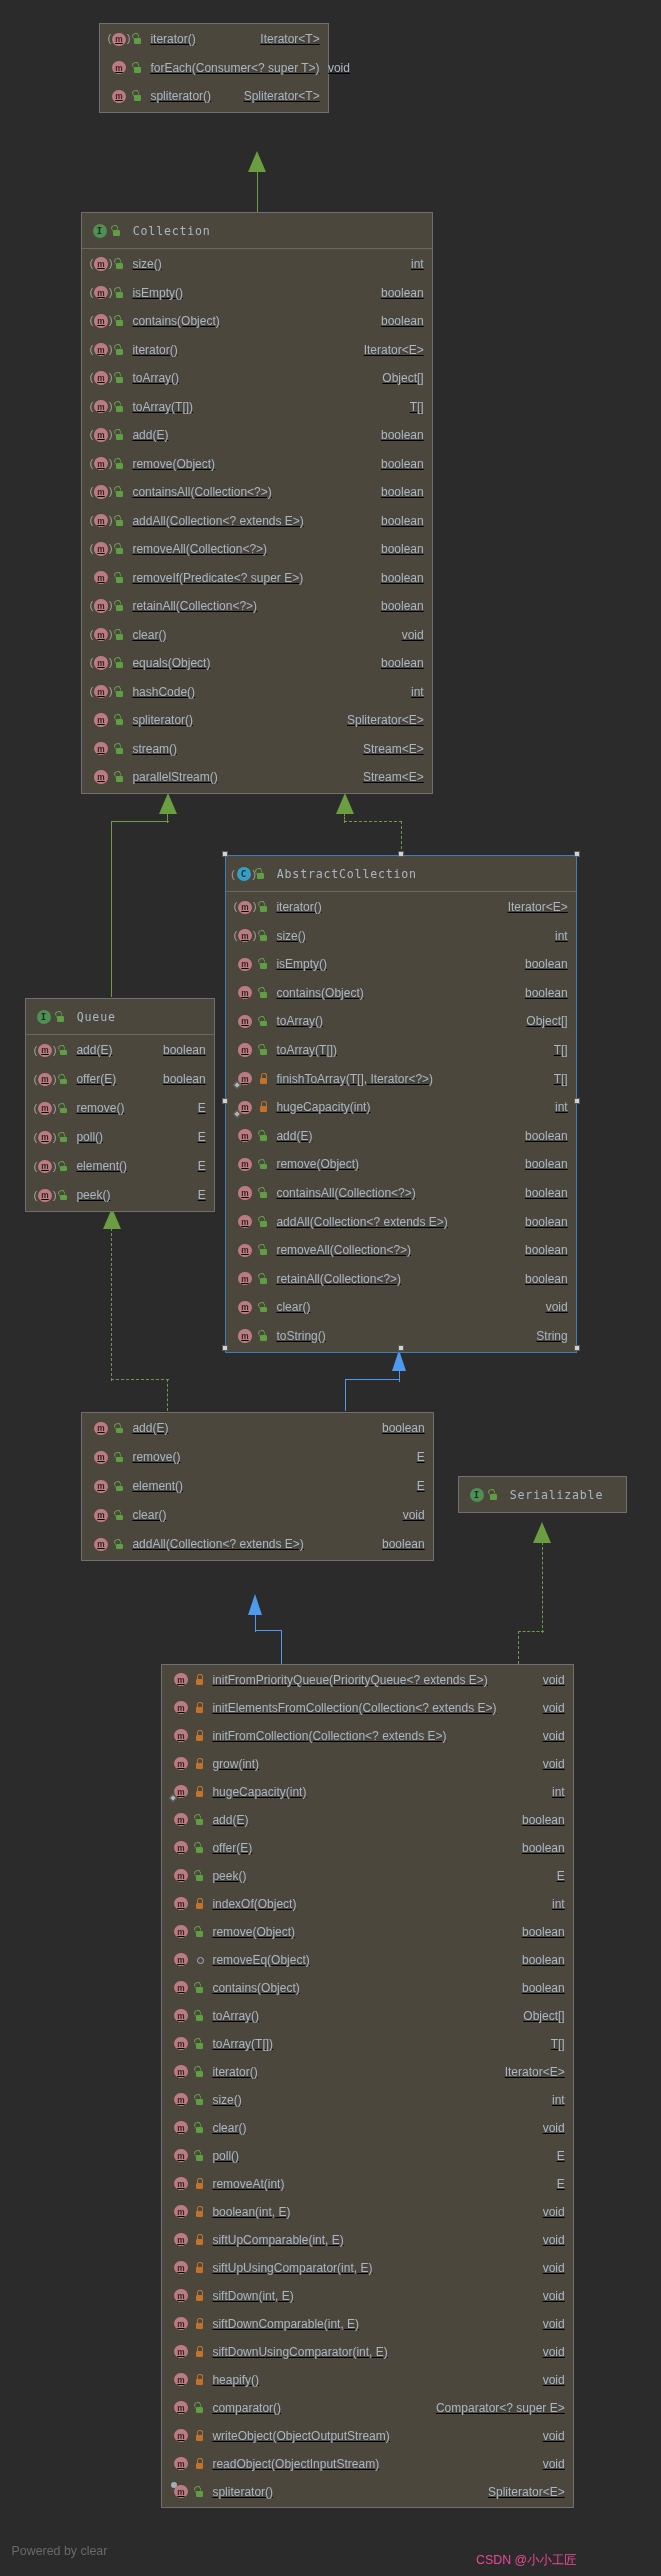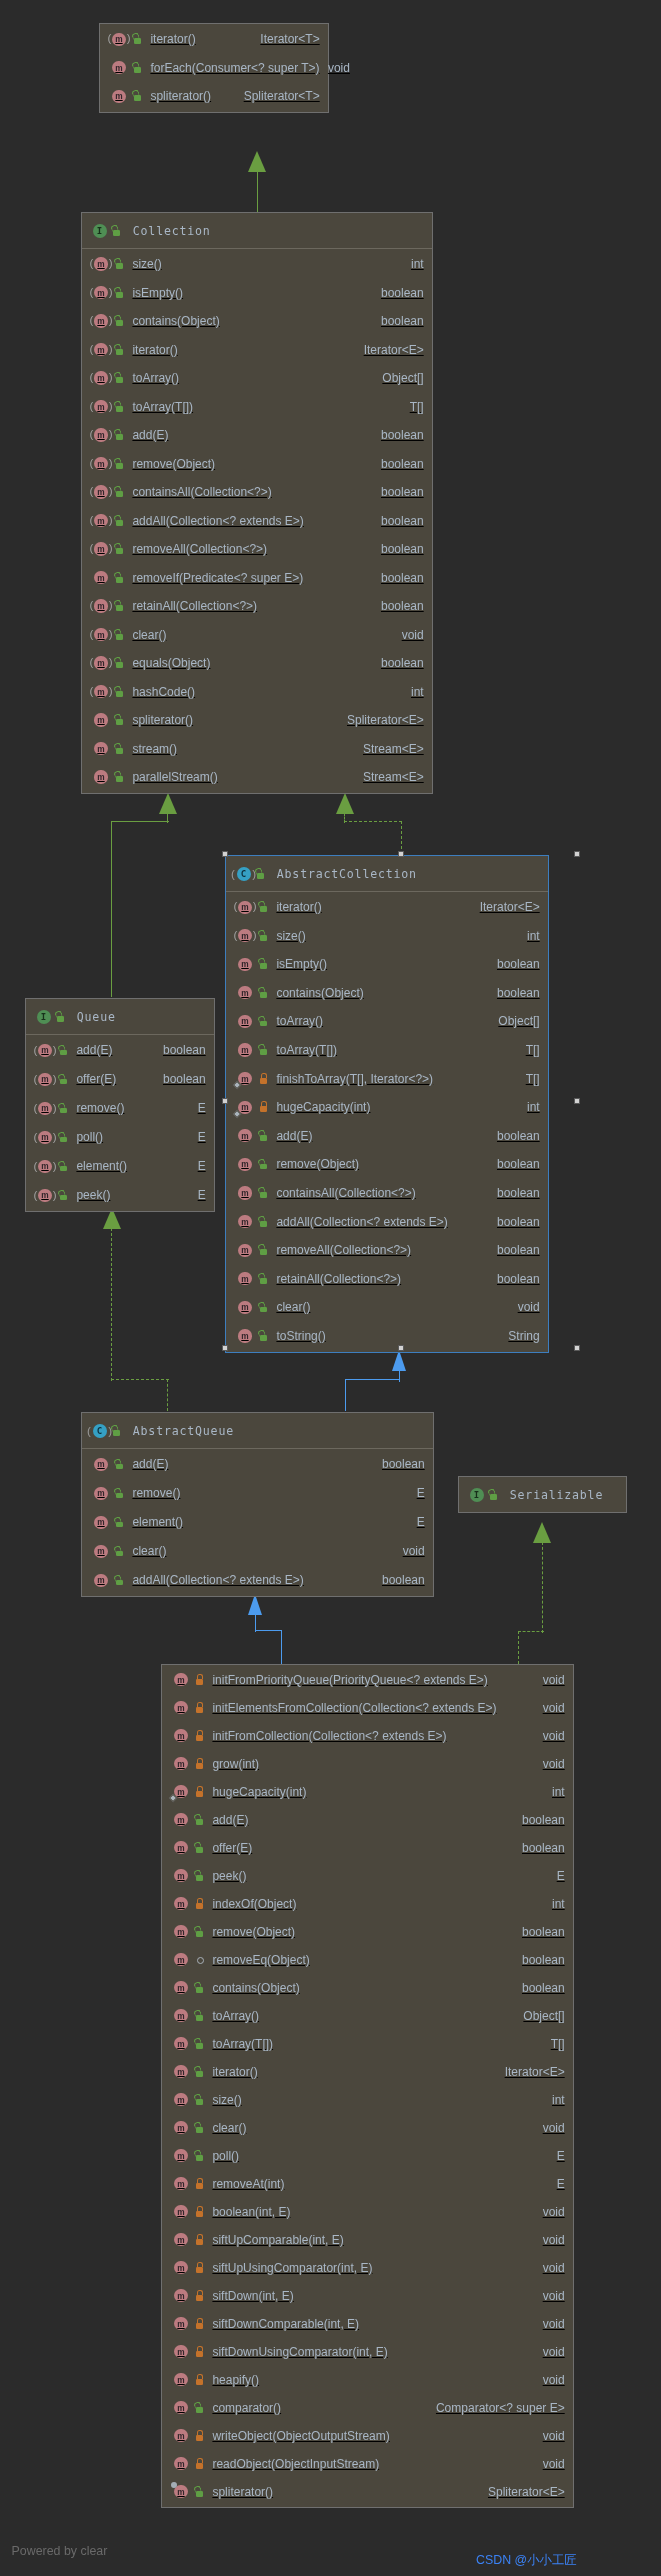--- a/index.html
+++ b/index.html
@@ -51,21 +51,21 @@
       background:#5f9e44;border-radius:1.2px;}
   .lock.private::before{content:"";position:absolute;top:0;left:1.7px;width:4.1px;height:4.1px;
       border:1.7px solid #c4722b;border-bottom:none;border-radius:2.5px 2.5px 0 0;}
   .lock.private::after{content:"";position:absolute;bottom:0.8px;left:0.8px;width:7.5px;height:5.8px;
       background:#c4722b;border-radius:1.2px;}
   .lock.package::before{content:"";position:absolute;top:2.5px;left:1.7px;width:5px;height:5px;
       border:1.7px solid #a7b0b8;border-radius:50%;}
   
   #b-iterable{left:99px;top:23px;width:230px;--rh:28.6px;}
   #b-collection{left:81px;top:212px;width:352px;--rh:28.5px;}
-  #b-abstractcollection{left:225px;top:855px;width:324px;--rh:28.6px;}
+  #b-abstractcollection{left:225px;top:855px;width:352px;--rh:28.6px;}
   #b-queue{left:25px;top:998px;width:190px;--rh:29px;}
   #b-abstractqueue{left:81px;top:1412px;width:353px;--rh:29px;}
   #b-serializable{left:458px;top:1476px;width:169px;}
   #b-serializable .hd{border-bottom:none;height:35px;}
   #b-priorityqueue{left:161px;top:1664px;width:413px;--rh:28px;}
   
   .seg{position:absolute;}
   .seg.v{width:0;border-left:1.7px solid var(--c);}
   .seg.h{height:0;border-top:1.7px solid var(--c);}
   .seg.d.v{border-left-style:dashed;}
@@ -74,21 +74,21 @@
   .b{--c:#4c9bee;}
   .arr{position:absolute;width:0;height:0;border-left:9px solid transparent;
        border-right:9px solid transparent;border-bottom:21.5px solid #6a9e41;}
   .arr.b{border-left-width:7.5px;border-right-width:7.5px;border-bottom-color:#4c9bee;}
   
   .hdl{position:absolute;width:5.8px;height:5.8px;background:#d2d2d2;border:0.8px solid #5a5a5a;
        box-sizing:border-box;}
   
   .wm{position:absolute;font-size:12.4px;white-space:nowrap;}
   #wm-yfiles{left:11.6px;top:2544px;color:#6a6a6a;}
-  #wm-csdn{left:476px;top:2552px;color:#3b82f6;}
+  #wm-csdn{left:476px;top:2552px;color:#ec4899;}
 </style>
 </head>
 <body>
 
 <div id="canvas">
 
   <div>
     <div class="arr" style="left:248px;top:151px;"></div>
     <div class="seg v g" style="left:257px;top:171px;height:41px;"></div>
   </div>
@@ -531,27 +531,20 @@
             <i class="mi"></i>
           </span>
     <i class="lock public"></i>
     <span class="mn">peek()</span>
     <span class="mt">E</span>
   </div>
       </div>
   </div>
 
   <div class="node" id="b-abstractqueue">
-    <div class="hd">
-      <span class="ch abstract">
-          <i class="ci klass"></i>
-        </span>
-      <i class="lock public"></i>
-      <span class="title">AbstractQueue</span>
-    </div>
     <div class="rows">
         <div class="row">
     <span class="mh">
             <i class="mi"></i>
           </span>
     <i class="lock public"></i>
     <span class="mn">add(E)</span>
     <span class="mt">boolean</span>
   </div>
         <div class="row">

